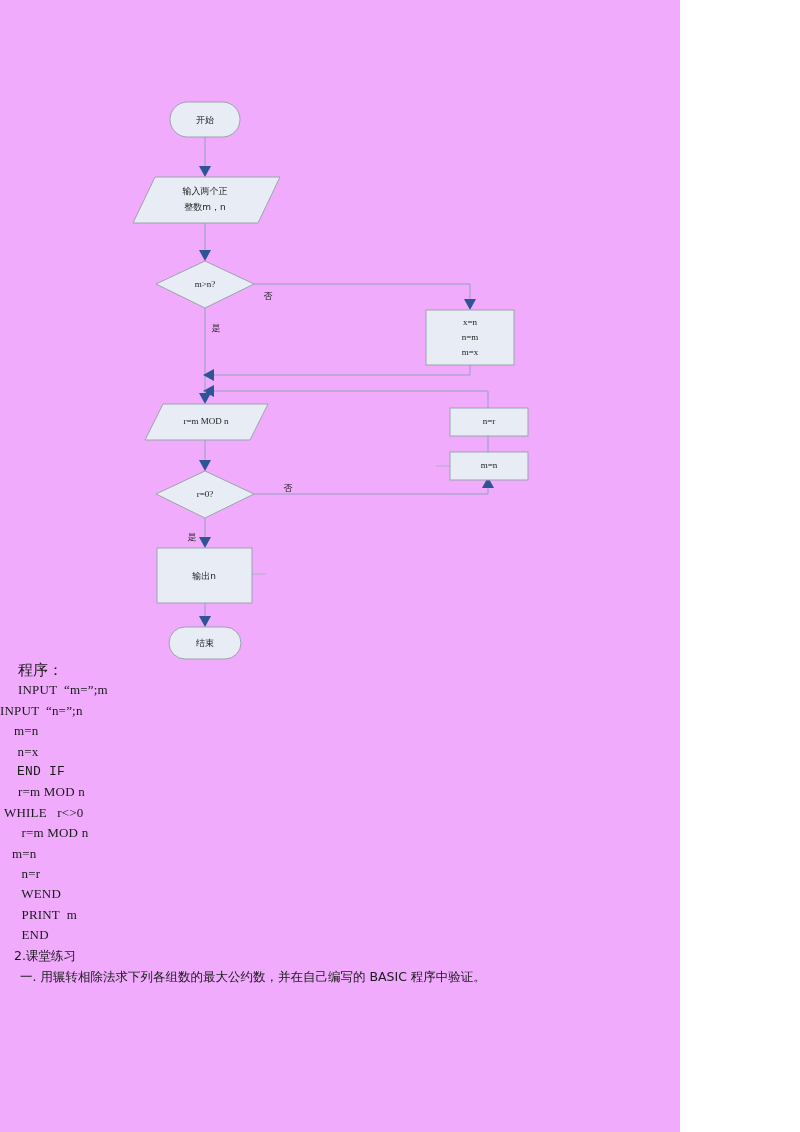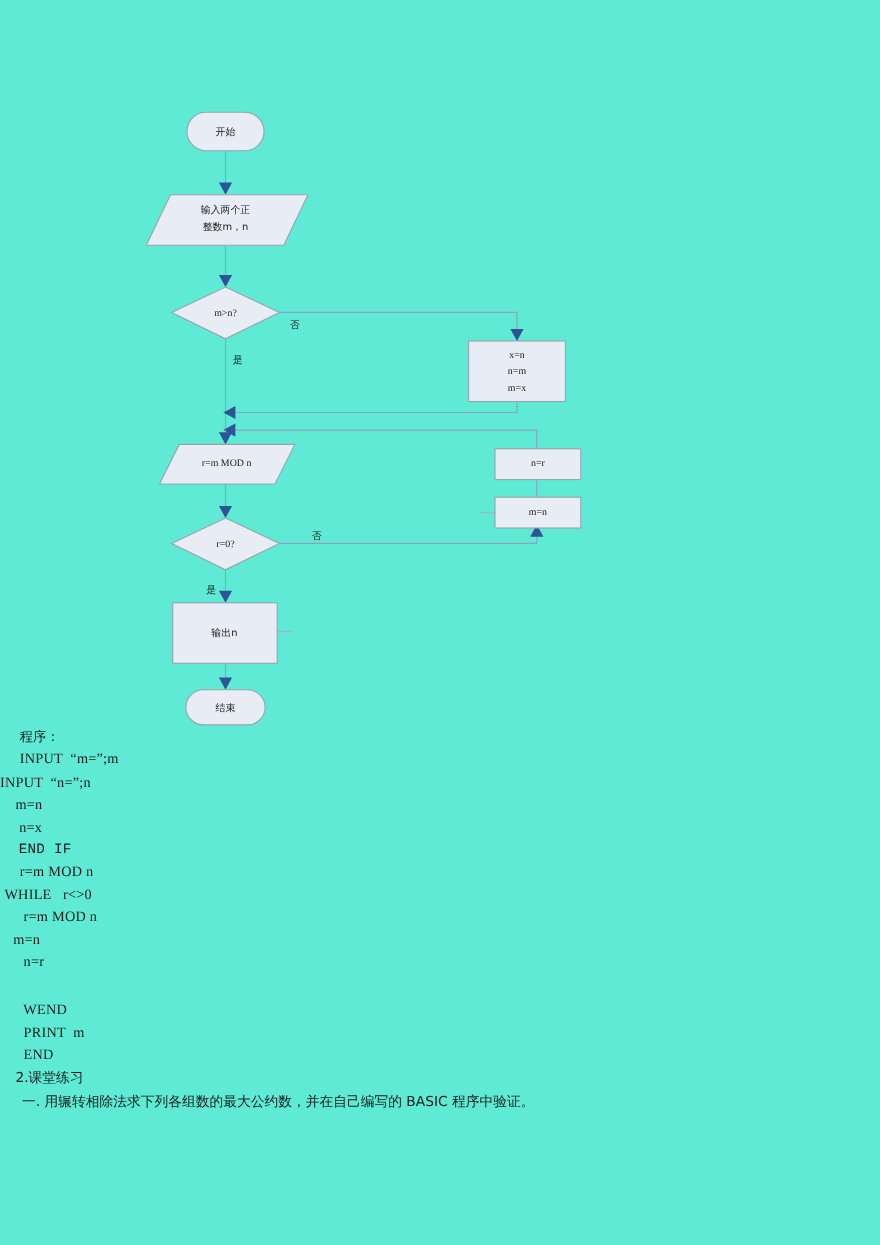--- a/index.html
+++ b/index.html
@@ -10,23 +10,23 @@
   body {
     width: 800px;
     height: 1132px;
     position: relative;
     font-family: "Liberation Serif", "DejaVu Serif", serif;
     color: #000000;
     overflow: hidden;
   }
   #page {
     position: relative;
-    width: 800px;
+    width: 680px;
     height: 1132px;
-    background: #5eead4;
+    background: #f0abfc;
   }
   #flowchart {
     position: absolute;
     left: 0;
     top: 0;
     width: 800px;
     height: 672px;
   }
   .fc-shape {
     fill: #e8edf5;
@@ -83,21 +83,21 @@
   .code-line {
     font-family: "Liberation Serif", "DejaVu Serif", serif;
     font-size: 13px;
     line-height: 20.4px;
     white-space: pre;
     color: #1a1a1a;
     letter-spacing: 0.2px;
   }
   .cn-line {
     font-family: Liberation Sans, sans-serif;
-    font-size: 12px;
+    font-size: 15px;
     line-height: 20.4px;
     white-space: pre;
     color: #1a1a1a;
   }
   .mixed-line {
     font-family: "DejaVu Sans", "Liberation Sans", sans-serif;
     font-size: 12.5px;
     line-height: 20.4px;
     white-space: pre;
     color: #1a1a1a;
@@ -200,21 +200,21 @@
         <div class="code-line" style="padding-left: 18px;">INPUT  “m=”;m</div>
         <div class="code-line" style="">INPUT  “n=”;n</div>
         <div class="code-line" style="padding-left: 14px;">m=n</div>
         <div class="code-line" style="padding-left: 14px;"> n=x</div>
         <div class="code-line" style="padding-left: 17px; font-family: Liberation Mono, monospace;">END IF</div>
         <div class="code-line" style="padding-left: 18px;">r=m MOD n</div>
         <div class="code-line" style="padding-left: 4px;">WHILE   r&lt;&gt;0</div>
         <div class="code-line" style="padding-left: 18px;"> r=m MOD n</div>
         <div class="code-line" style="padding-left: 12px;">m=n</div>
         <div class="code-line" style="padding-left: 18px;"> n=r</div>
-        <div class="code-line" style="padding-left: 18px; margin-top: 24px;"> WEND</div>
+        <div class="code-line" style="padding-left: 18px;"> WEND</div>
         <div class="code-line" style="padding-left: 18px;"> PRINT  m</div>
         <div class="code-line" style="padding-left: 18px;"> END</div>
       </div>
     <div class="mixed-line" style="padding-left:14px;">2.课堂练习</div>
     <div class="exercise-line" style="padding-left:20px;">一. 用辗转相除法求下列各组数的最大公约数，并在自己编写的 BASIC 程序中验证。</div>
   </div>
 
 </div>
 
 </body></html>

